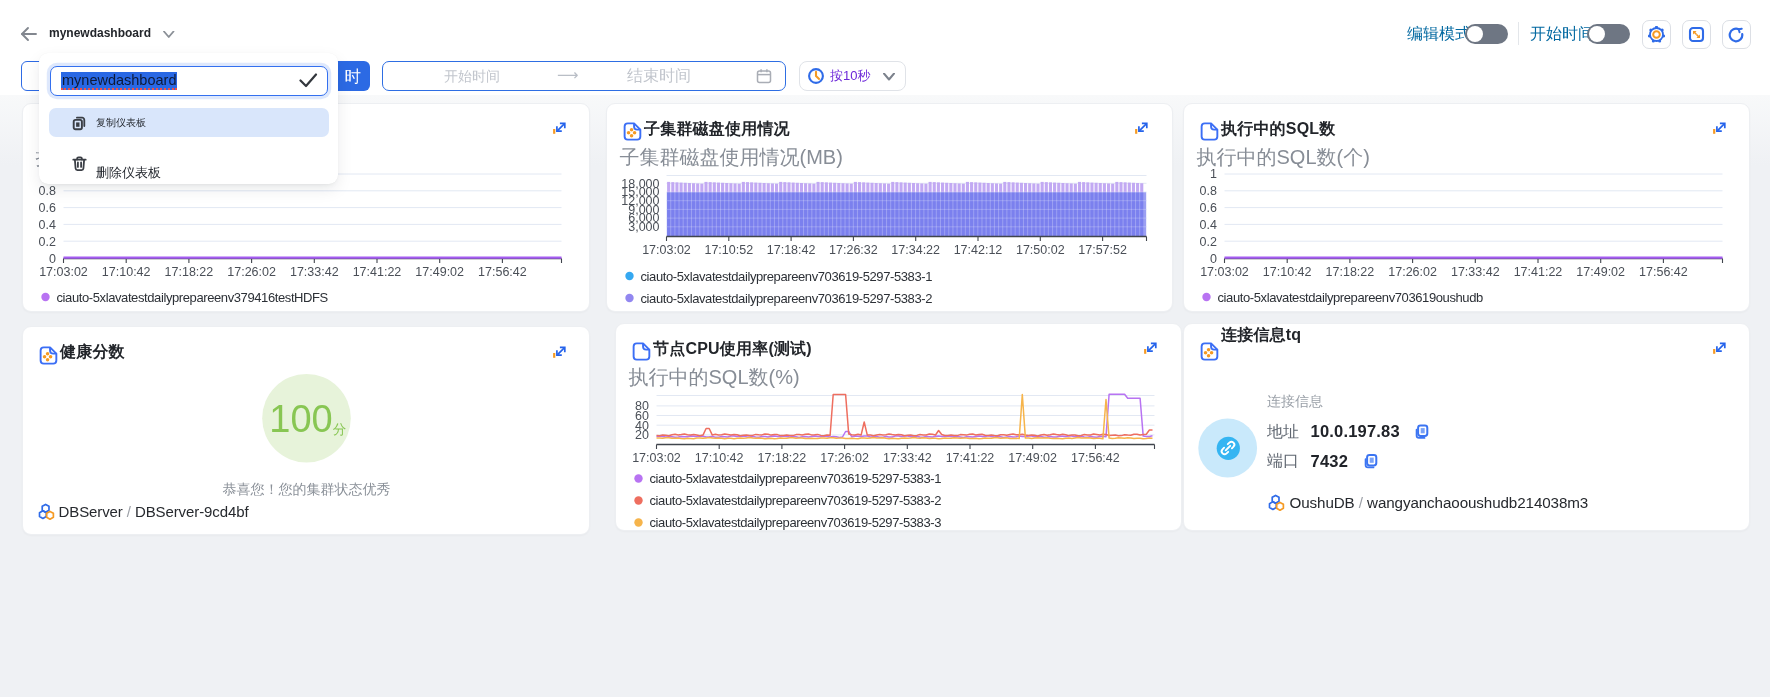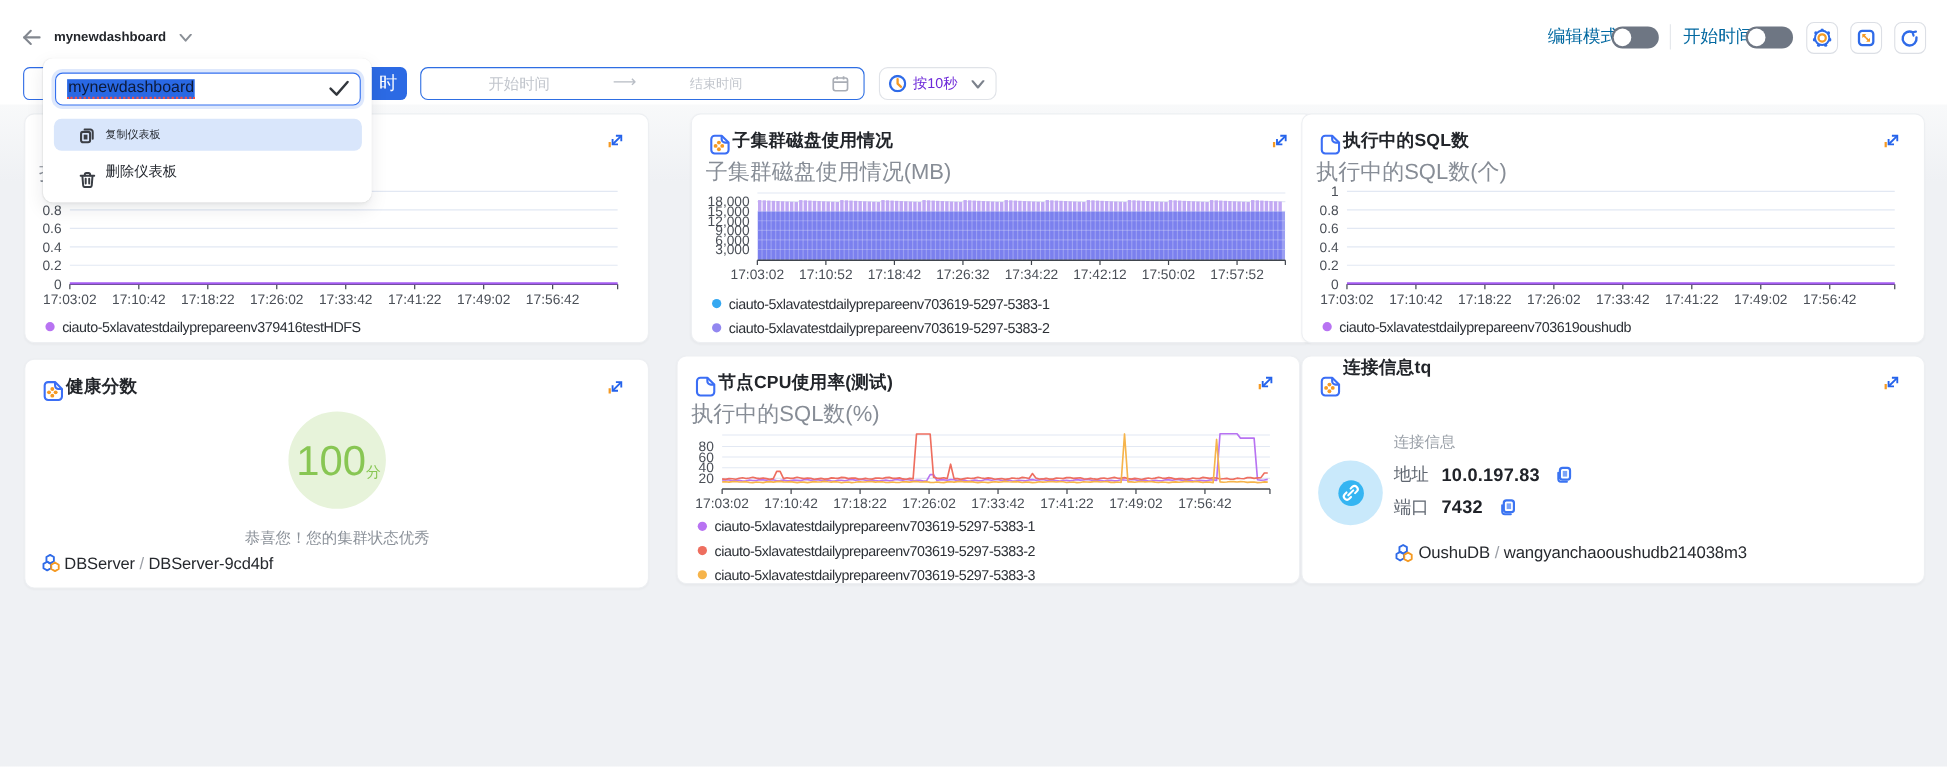--- a/index.html
+++ b/index.html
@@ -64,21 +64,21 @@
       <path d="M14.24 7.12 A6.3 6.3 0 1 1 10.76 2.34" stroke-width="2.2"></path>
       <path d="M10.76 2.34 l3.0 -0.6 M10.76 2.34 l0.8 3.0" stroke-width="2"></path>
     </g>
   </svg>
 <div class="a" style="left:21px;top:61px;width:50px;height:30px;background:#fff;border:1.6px solid #2e6be5;border-radius:6px"></div>
 <div class="a" style="left:330px;top:61px;width:40px;height:29.5px;background:#2c6ae4;border-radius:6px"></div>
 <div class="a" style="left:344.5px;top:66px;font-size:16.5px;color:#fff;line-height:20px">时</div>
 <div class="a" style="left:382px;top:61px;width:404px;height:29.5px;background:#fff;border:1.6px solid #2e6ee3;border-radius:7px"></div>
 <div class="a" style="left:444px;top:68px;font-size:14px;color:#c2c6cd;line-height:16px">开始时间</div>
 <div class="a" style="left:557px;top:66px;font-size:15px;color:#b9bec6;line-height:18px">⟶</div>
-<div class="a" style="left:627px;top:68px;font-size:12px;color:#c2c6cd;line-height:16px">结束时间</div>
+<div class="a" style="left:627px;top:68px;font-size:16px;color:#c2c6cd;line-height:16px">结束时间</div>
 <svg class="a" style="left:756px;top:68px" width="16" height="16">
     <g transform="translate(0.5,0.5)" stroke="#a9adb5" stroke-width="1.5" fill="none">
       <rect x="1" y="2.4" width="13" height="11.6" rx="2"></rect>
       <line x1="1" y1="6.1" x2="14" y2="6.1"></line>
       <line x1="4.6" y1="0.8" x2="4.6" y2="3.8"></line>
       <line x1="10.4" y1="0.8" x2="10.4" y2="3.8"></line>
     </g>
   </svg>
 <div class="a" style="left:799px;top:61px;width:107px;height:30px;background:#fff;border:1.4px solid #e0e3e8;border-radius:8px"></div>
 <svg class="a" style="left:807.5px;top:67.5px" width="16" height="16">
@@ -138,21 +138,21 @@
       <text x="228.6" y="172.0" font-size="12.5" fill="#4a4f57" text-anchor="middle" font-weight="400">17:26:02</text>
       <text x="291.3" y="172.0" font-size="12.5" fill="#4a4f57" text-anchor="middle" font-weight="400">17:33:42</text>
       <text x="354.0" y="172.0" font-size="12.5" fill="#4a4f57" text-anchor="middle" font-weight="400">17:41:22</text>
       <text x="416.7" y="172.0" font-size="12.5" fill="#4a4f57" text-anchor="middle" font-weight="400">17:49:02</text>
       <text x="479.4" y="172.0" font-size="12.5" fill="#4a4f57" text-anchor="middle" font-weight="400">17:56:42</text>
       <line x1="40.5" y1="153.6" x2="538.5" y2="153.6" stroke="#a55cf2" stroke-width="2.2"></line>
       <circle cx="22.5" cy="193.0" r="4.2" fill="#b873f2"></circle>
       <text x="33.5" y="197.6" font-size="13" fill="#2c3036" text-anchor="start" font-weight="400" letter-spacing="-0.4">ciauto-5xlavatestdailyprepareenv379416testHDFS</text>
     </svg>
   </div>
-<div class="card" style="left:628px;top:102.5px;width:566.5px;height:209px">
+<div class="card" style="left:606px;top:102.5px;width:566.5px;height:209px">
     <svg class="a" style="left:13.6px;top:16.6px" width="21" height="21">
       <g transform="translate(1,1) scale(1.31)" fill="none" stroke="#3b6ef5" stroke-width="1.45" stroke-linejoin="round">
         <path d="M9.2 1.8 H4.4 A2.4 2.4 0 0 0 2.0 4.2 V11.8 A2.4 2.4 0 0 0 4.4 14.2 H11.6 A2.4 2.4 0 0 0 14.0 11.8 V6.6 Z"></path>
         <path d="M9.2 1.8 V4.2 A2.4 2.4 0 0 0 11.6 6.6 H14.0"></path>
       </g>
       <g transform="translate(1,1) scale(1.31)" fill="#f59a23">
         <circle cx="7.3" cy="6.6" r="1.35"></circle>
         <circle cx="5.0" cy="8.9" r="1.35"></circle>
         <circle cx="9.6" cy="8.9" r="1.35"></circle>
         <circle cx="7.3" cy="11.2" r="1.35"></circle>
@@ -655,12 +655,12 @@
 <div class="a" style="left:96px;top:116px;z-index:52;font-size:10px;color:#24282f;line-height:13px">复制仪表板</div>
 <svg class="a" style="left:71.5px;top:155.5px;z-index:52" width="15" height="15">
     <g transform="translate(0.5,0.5)" stroke="#3a3e45" stroke-width="1.8" fill="none" stroke-linecap="round">
       <line x1="0.8" y1="3.2" x2="13.2" y2="3.2"></line>
       <path d="M4.6 3 V2.2 a1.4 1.4 0 0 1 1.4 -1.4 h2 a1.4 1.4 0 0 1 1.4 1.4 V3"></path>
       <path d="M2.4 3.4 l0.7 8.6 a1.8 1.8 0 0 0 1.8 1.6 h4.2 a1.8 1.8 0 0 0 1.8 -1.6 l0.7 -8.6"></path>
       <line x1="5.4" y1="6" x2="5.4" y2="10.4"></line>
       <line x1="8.6" y1="6" x2="8.6" y2="10.4"></line>
     </g>
   </svg>
-<div class="a" style="left:96px;top:149px;z-index:52;font-size:13px;color:#24282f;line-height:13px">删除仪表板</div>
+<div class="a" style="left:96px;top:166px;z-index:52;font-size:13px;color:#24282f;line-height:13px">删除仪表板</div>
 </body></html>

